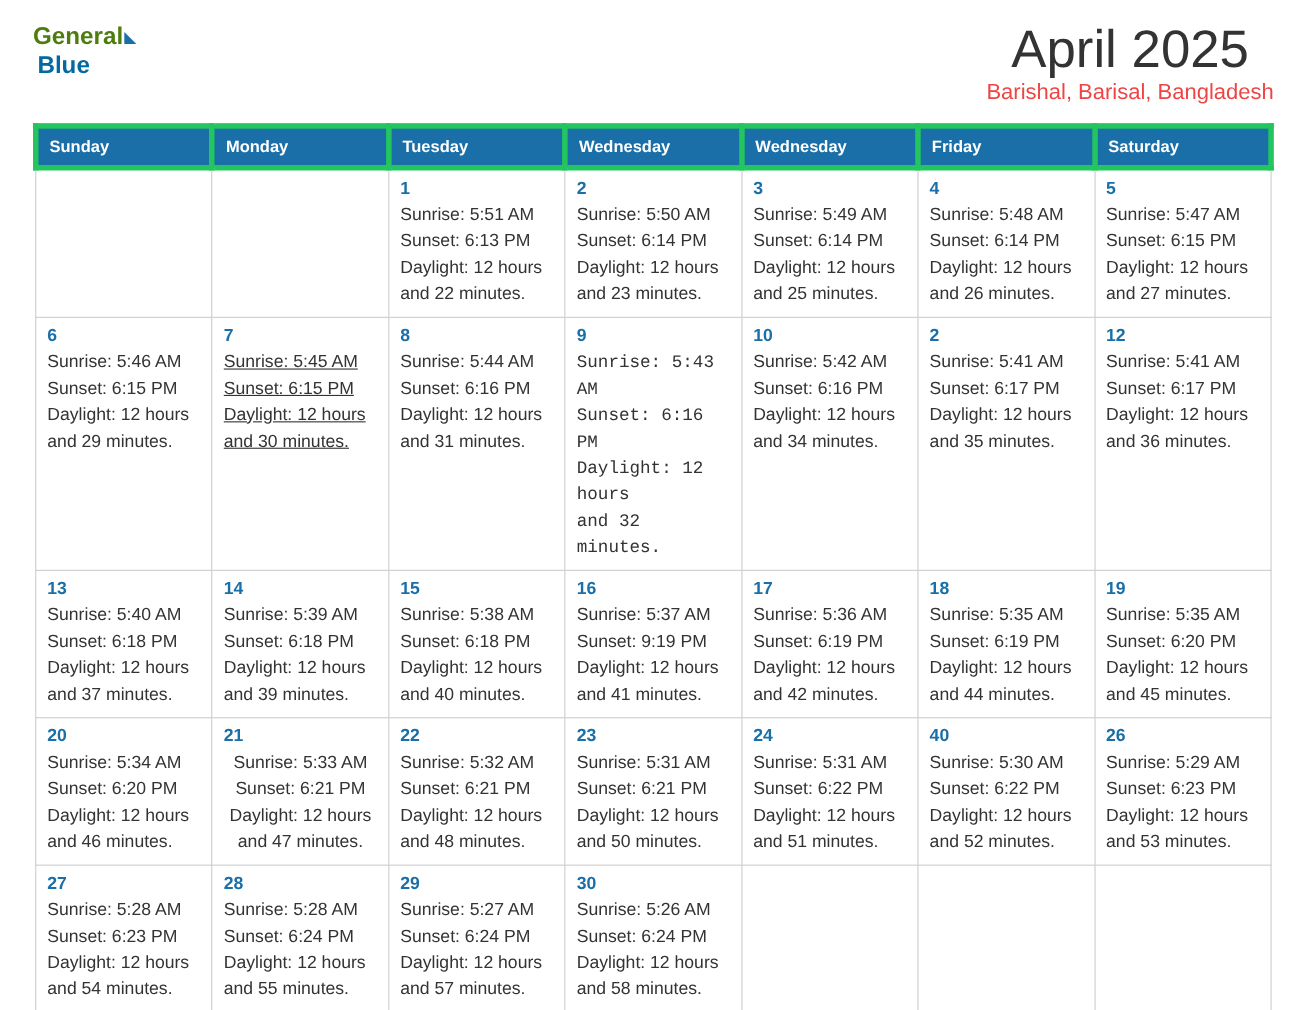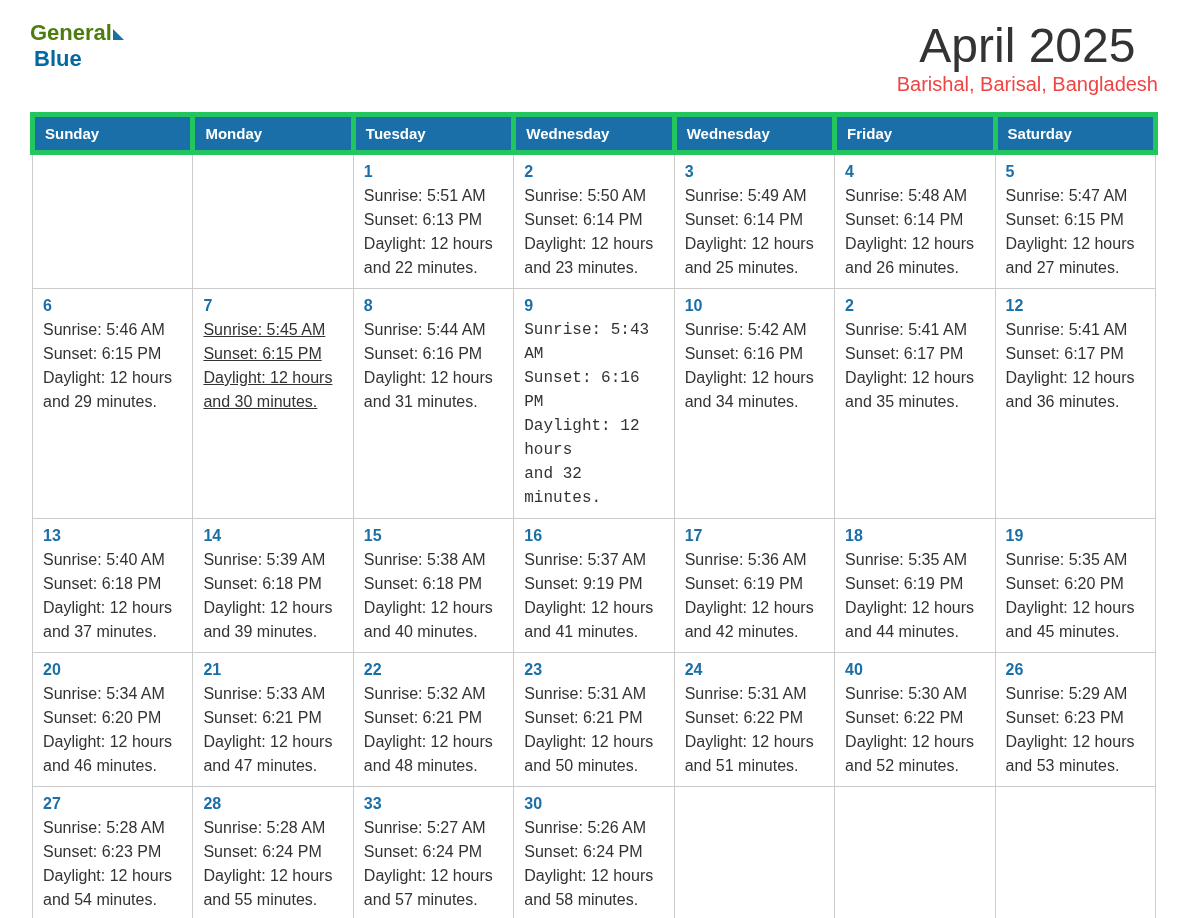--- a/index.html
+++ b/index.html
@@ -259,21 +259,21 @@
       <tr>
         <td>
           <span class="day-num">20</span>
           <div class="day-info" style="white-space: pre-line;">Sunrise: 5:34 AM
 Sunset: 6:20 PM
 Daylight: 12 hours
 and 46 minutes.</div>
         </td>
         <td>
           <span class="day-num">21</span>
-          <div class="day-info" style="white-space: pre-line;">Sunrise: 5:33 AM
+          <div class="day-info" style="white-space: pre-line; text-align: center;">Sunrise: 5:33 AM
 Sunset: 6:21 PM
 Daylight: 12 hours
 and 47 minutes.</div>
         </td>
         <td>
           <span class="day-num">22</span>
           <div class="day-info" style="white-space: pre-line;">Sunrise: 5:32 AM
 Sunset: 6:21 PM
 Daylight: 12 hours
 and 48 minutes.</div>
@@ -316,21 +316,21 @@
 and 54 minutes.</div>
         </td>
         <td>
           <span class="day-num">28</span>
           <div class="day-info" style="white-space: pre-line;">Sunrise: 5:28 AM
 Sunset: 6:24 PM
 Daylight: 12 hours
 and 55 minutes.</div>
         </td>
         <td>
-          <span class="day-num">33</span>
+          <span class="day-num">29</span>
           <div class="day-info" style="white-space: pre-line;">Sunrise: 5:27 AM
 Sunset: 6:24 PM
 Daylight: 12 hours
 and 57 minutes.</div>
         </td>
         <td>
           <span class="day-num">30</span>
           <div class="day-info" style="white-space: pre-line;">Sunrise: 5:26 AM
 Sunset: 6:24 PM
 Daylight: 12 hours

